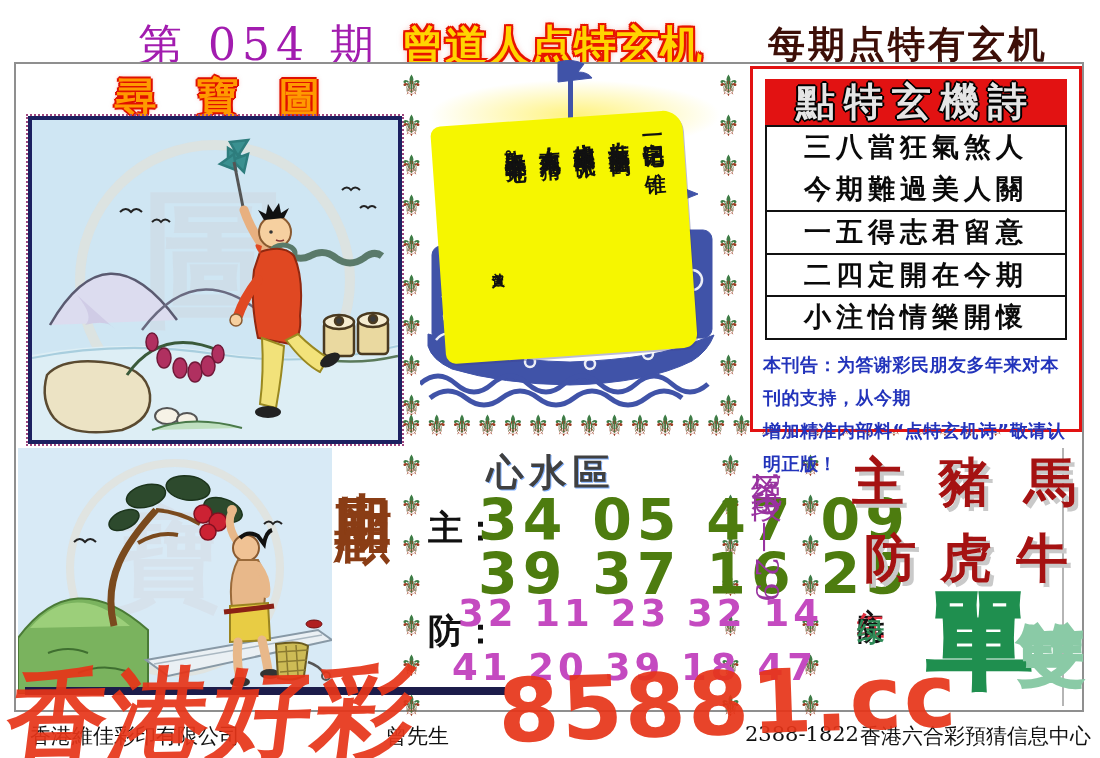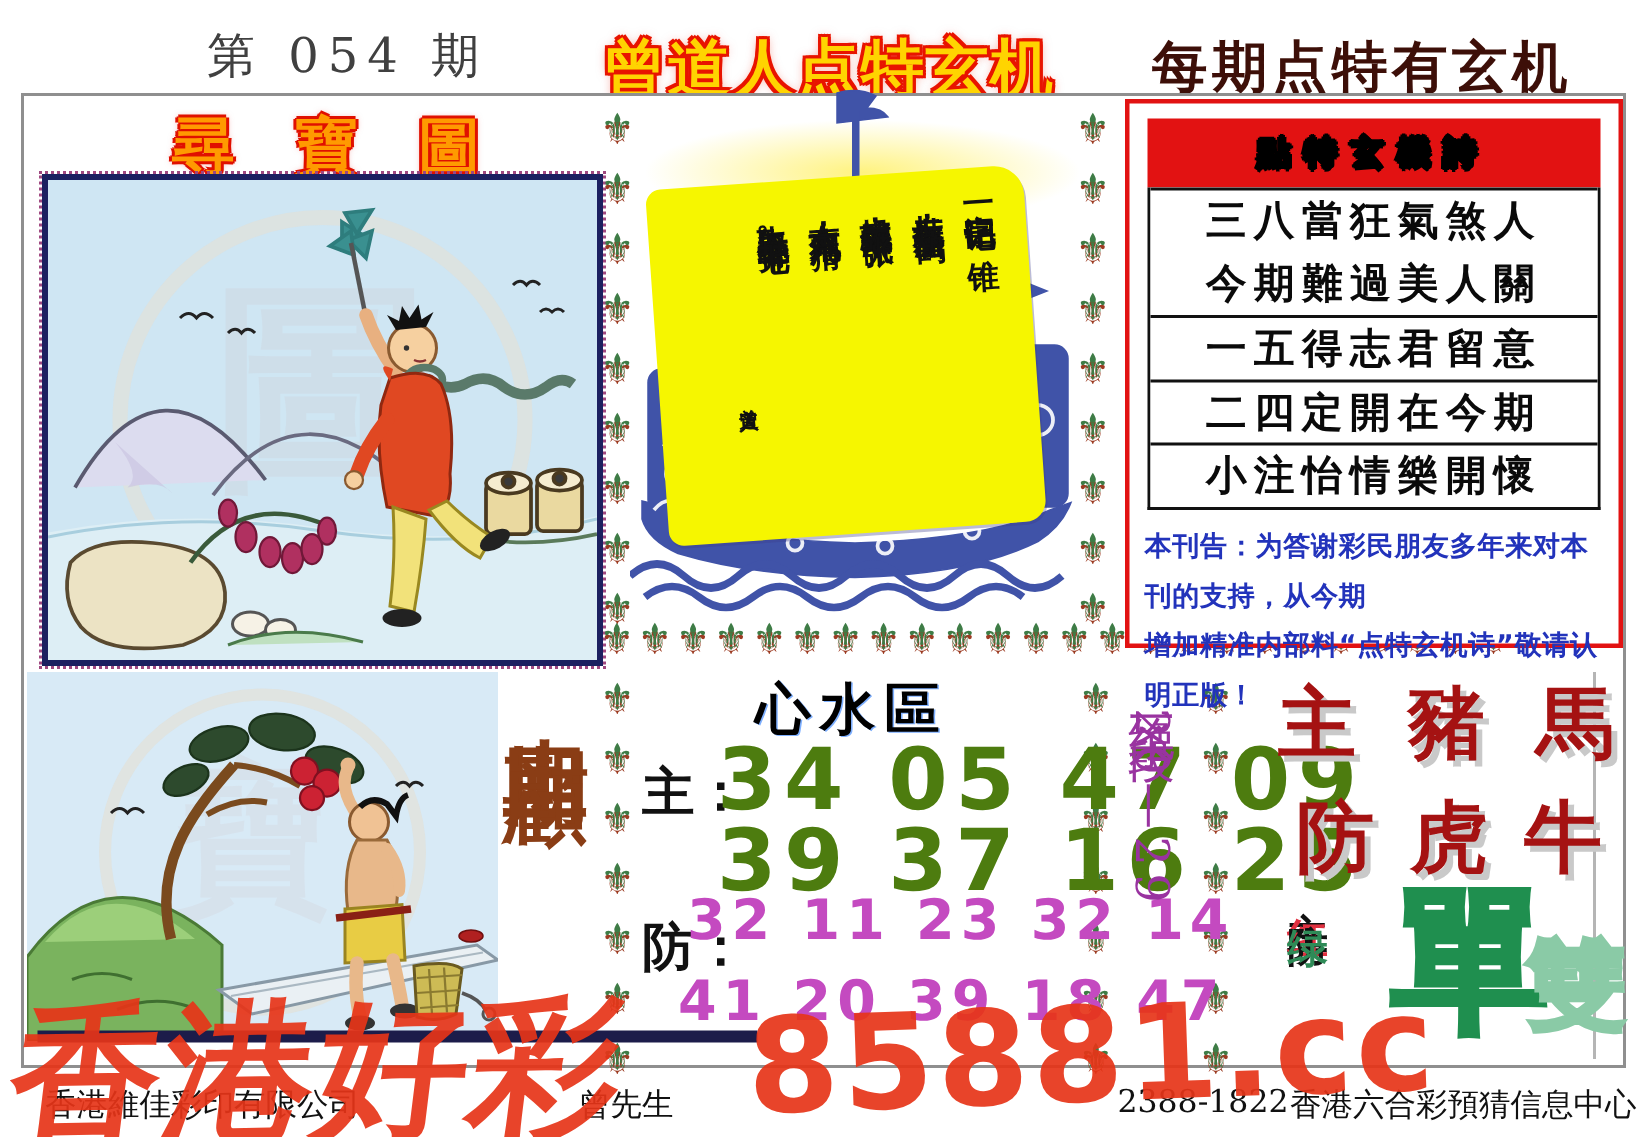--- a/index.html
+++ b/index.html
@@ -6,21 +6,21 @@
   html,body { width:1100px; height:758px; }
   body {
     position:relative; overflow:hidden; background:#ffffff;
     font-family:"DejaVu Sans","Liberation Sans",sans-serif;
   }
   .abs { position:absolute; }
 
   
   .issue {
     left:138px; top:16px; font-family:"DejaVu Serif","Liberation Serif",serif;
-    font-size:32px; color:#404040; letter-spacing:6px;
+    font-size:44px; color:#a21caf; letter-spacing:6px;
   }
   .main-title {
     left:402px; top:18px; font-size:42px; font-weight:bold; letter-spacing:1px;
     color:#ffd400;
     text-shadow:-2px 0 #e81400,2px 0 #e81400,0 -2px #e81400,0 2px #e81400,
       -2px -2px #e81400,2px 2px #e81400,-2px 2px #e81400,2px -2px #e81400,0 0 7px rgba(230,30,0,.55);
   }
   .sub-title {
     left:768px; top:20px; font-family:"DejaVu Serif","Liberation Serif",serif;
     font-size:37px; font-weight:bold; color:#3d0f08; letter-spacing:3px;
@@ -69,31 +69,31 @@
   }
   .sail-text {
     width:100%; height:100%; padding:12px 14px 8px 10px;
     writing-mode:vertical-rl; text-orientation:upright;
     font-family:"DejaVu Serif","Liberation Serif",serif;
     font-size:21px; font-weight:bold; color:#111; line-height:1.65; letter-spacing:2px;
   }
   .sail-sign { font-size:13px; padding-top:128px; letter-spacing:1px; line-height:1.3; }
 
   
-  .heart-title { left:423px; top:448px; width:290px; text-align:center; font-size:37px; font-weight:bold;
-    color:#000000; text-shadow:1px 1px 0 #7fb0ff; letter-spacing:6px; }
+  .heart-title { left:406px; top:448px; width:290px; text-align:center; font-size:37px; font-weight:bold;
+    color:#404040; text-shadow:1px 1px 0 #7fb0ff; letter-spacing:6px; }
   .zone-label { font-family:"DejaVu Serif","Liberation Serif",serif; font-size:35px; font-weight:bold; color:#111; }
   .num-main { color:#4d7c0f; font-size:57px; font-weight:bold; letter-spacing:5px; white-space:nowrap; }
   .num-guard { color:#c44ac0; font-size:37px; font-weight:bold; letter-spacing:4px; white-space:nowrap; }
 
   
   .poem-panel { left:750px; top:66px; width:332px; height:366px; border:3px solid #e21212; background:#fff; }
   .poem-head {
     margin:10px 12px 0 12px; height:46px; background:#e21212; display:flex; align-items:center; justify-content:center;
-    font-size:22px; font-weight:bold; color:#000000; letter-spacing:9px;
+    font-size:39px; font-weight:bold; color:#e5e5e5; letter-spacing:9px;
     text-shadow:-2px 0 #000,2px 0 #000,0 -2px #000,0 2px #000,-1px -1px #000,1px 1px #000,1px -1px #000,-1px 1px #000;
   }
   .poem-rows { margin:0 12px; border:2px solid #111; border-top:none; }
   .poem-row {
     height:42.5px; display:flex; align-items:center; justify-content:center;
     border-top:2px solid #111; background:#fff;
     font-family:"DejaVu Serif","Liberation Serif",serif;
     font-size:27px; font-weight:bold; color:#0a0a0a; letter-spacing:5px;
   }
   .notice { margin:8px 10px 0 10px; font-size:18px; font-weight:bold; color:#2233bb; line-height:1.85; letter-spacing:.5px; }

